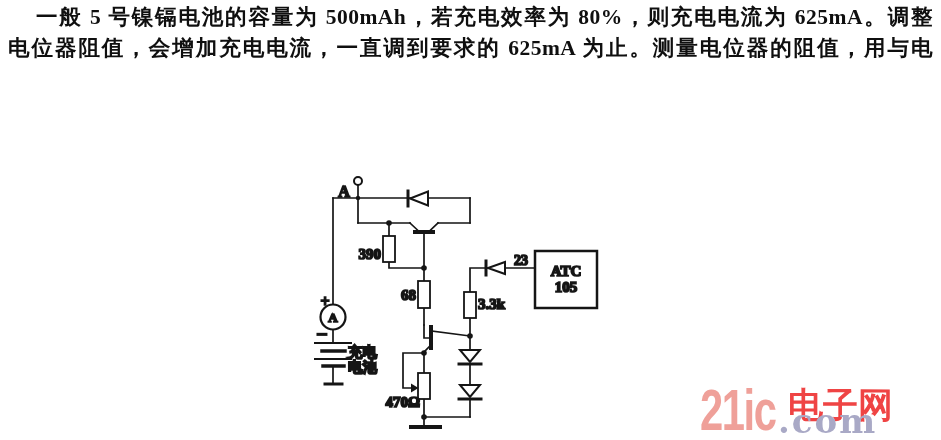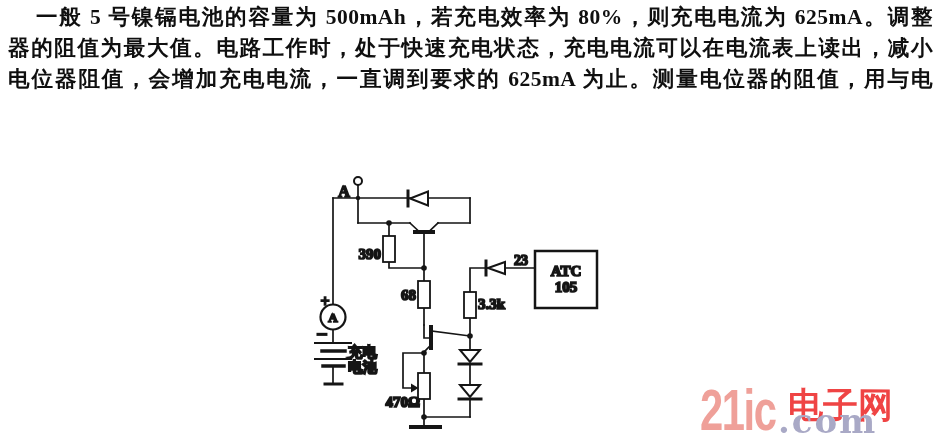--- a/index.html
+++ b/index.html
@@ -23,21 +23,20 @@
   .wm-com{position:absolute;left:78px;top:16px;font-family:"DejaVu Serif","Liberation Serif",serif;
         font-weight:700;font-size:34px;line-height:34px;letter-spacing:2px;color:#a9a9c6;}
 </style>
 </head>
 <body>
 
 <div class="page">
 
   <div class="para">
     <div class="line j indent">一般 5 号镍镉电池的容量为 500mAh，若充电效率为 80%，则充电电流为 625mA。调整</div>
-    <div class="line j">器的阻值为最大值。电路工作时，处于快速充电状态，充电电流可以在电流表上读出，减小</div>
     <div class="line j">电位器阻值，会增加充电电流，一直调到要求的 625mA 为止。测量电位器的阻值，用与电</div>
   </div>
 
   <svg class="circuit" width="941" height="440" viewBox="0 0 941 440">
     <g stroke="#151515" stroke-width="1.7" fill="none" stroke-linecap="square">
 
       <g>
         <path d="M333,198 H470"></path>
         <path d="M470,198 V223"></path>
         <path d="M358,185 V223"></path>

